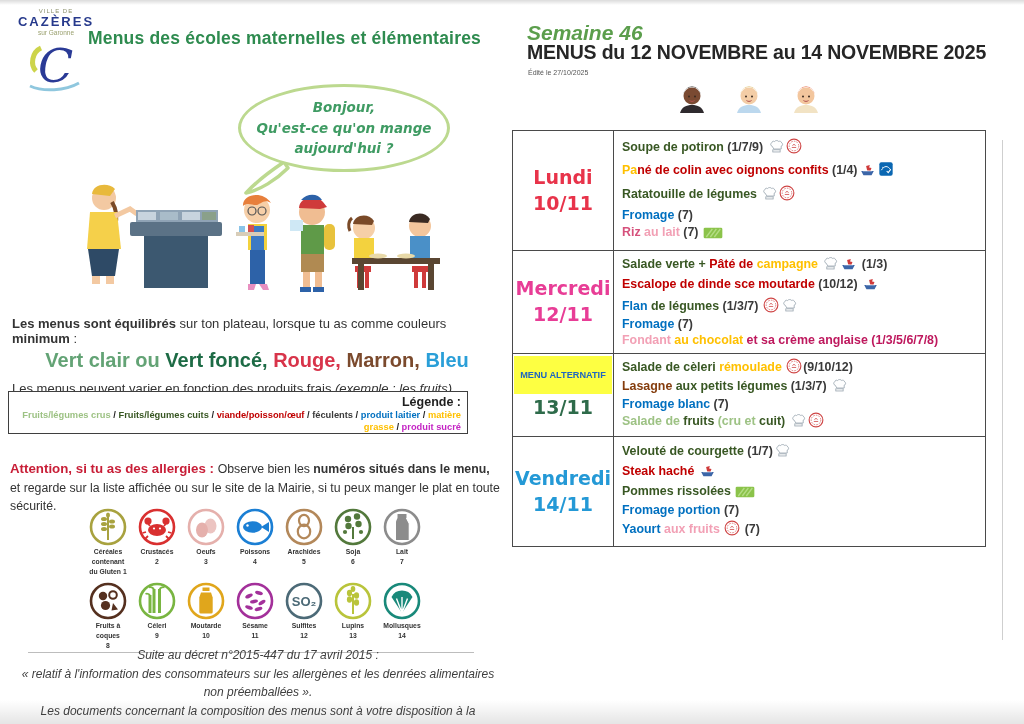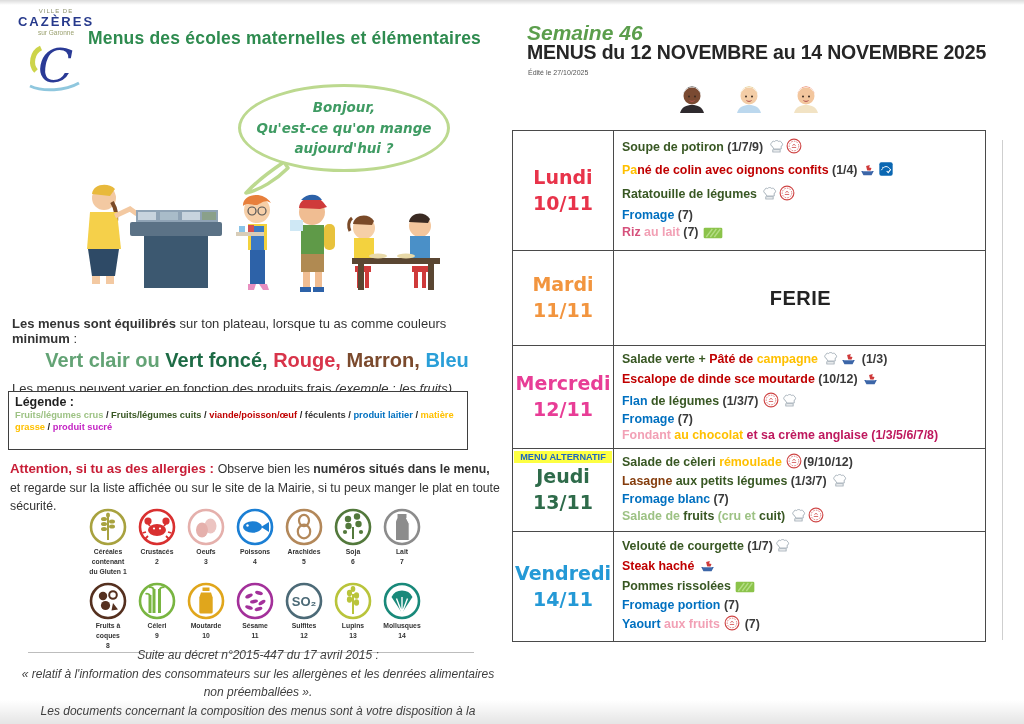--- a/index.html
+++ b/index.html
@@ -33,21 +33,21 @@
 
   #illustration { left:52px; top:170px; }
 
   
   #balance { left:8px; top:316px; width:498px; color:#333; }
   .balance-l1 { font-size:13px; text-align:left; padding-left:4px; }
   .colors-line { text-align:center; font-size:20px; font-weight:bold; margin-top:3px; }
   .balance-l2 { font-size:13px; margin-top:9px; padding-left:4px; }
 
   
-  #legend-box { left:8px; top:391px; width:460px; border:1.4px solid #3f3f3f; background:#fff; padding:3px 6px 16px; }
+  #legend-box { left:8px; top:391px; width:460px; border:1.4px solid #3f3f3f; background:#fff; padding:3px 6px 0;text-align:right; }
   .legend-title { font-size:12.5px; font-weight:bold; color:#1f1f1f; }
   .legend-items { font-size:9.3px; font-weight:bold; line-height:1.3; }
   .legend-sep { color:#222; }
   .legend-note { font-size:9.8px; color:#222; display:flex; align-items:center; gap:3px; margin-top:1px; }
 
   
   #allergy { left:10px; top:459px; width:498px; font-size:12.3px; color:#333; line-height:1.5; }
   .allergy-red { color:#c81e37; font-weight:bold; font-size:13.3px; }
   .allergy-bold { font-weight:bold; }
 
@@ -70,21 +70,21 @@
   #faces { left:676px; top:82px; display:flex; gap:25px; }
 
   
   #menu-table { left:512px; top:130px; width:474px; border:1.6px solid #4a4a4a; background:#fff; }
   .menu-row { display:flex; border-bottom:1.2px solid #4a4a4a; }
   .menu-row:last-child { border-bottom:none; }
   .day-cell { width:101px; border-right:1.2px solid #4a4a4a; flex-shrink:0; position:relative;
     display:flex; flex-direction:column; justify-content:center; align-items:center; }
   .day-name, .day-date { font-size:19px; font-weight:bold; line-height:1.35; font-family:"DejaVu Sans", sans-serif; }
   .day-badge { position:absolute; top:2px; left:1px; right:1px; background:#fdff42; color:#1f66c0;
-    font-size:9.2px; font-weight:bold; text-align:center; padding:1px 0; }
+    font-size:9.2px; font-weight:bold; text-align:center; padding:14px 0; }
   .menu-cell { flex:1; display:flex; flex-direction:column; justify-content:space-evenly; padding:3px 6px 3px 8px; min-width:0; }
   .menu-cell.holiday { justify-content:center; align-items:center; }
   .holiday-text { font-size:20px; font-weight:bold; color:#232323; letter-spacing:.5px; }
   .menu-line { font-size:12.4px; font-weight:bold; line-height:1.12; }
   .inline-icon { display:inline-block; vertical-align:-3px; margin:0 1px; }
 </style>
 </head>
 <body>
 
 <div class="abs" id="scan-top"></div>
@@ -447,29 +447,20 @@
               <circle cx="12" cy="12" r="7.2" fill="none" stroke="#cf4646" stroke-width="1" stroke-dasharray="2.4 1.7"></circle>
               <path d="M8.7 14.2h6.6M9.6 11.4c.6-2 4.2-2 4.8 0" fill="none" stroke="#cf4646" stroke-width="1.2"></path>
             </svg></span></div>
         <div class="menu-line"><span style="color: rgb(0, 112, 192);">Fromage </span><span style="color: rgb(58, 58, 58);">(7)</span></div>
         <div class="menu-line"><span style="color: rgb(214, 81, 124);">Riz </span><span style="color: rgb(242, 160, 181);">au lait </span><span style="color: rgb(58, 58, 58);">(7) </span><span class="inline-icon"><svg width="20" height="12" viewBox="0 0 30 18">
               <rect x="1" y="1" width="28" height="16" rx="2" fill="#8bc34a"></rect>
               <path d="M5 15L14 3M11 15L20 3M17 15L26 3" stroke="#b4dd85" stroke-width="2"></path>
             </svg></span></div>
       </div>
     </div>
-    <div class="menu-row" style="height: 95px;">
-      <div class="day-cell">
-        <div class="day-name" style="color: rgb(242, 149, 63);">Mardi</div>
-        <div class="day-date" style="color: rgb(242, 149, 63);">11/11</div>
-      </div>
-      <div class="menu-cell holiday">
-        <div class="holiday-text">FERIE</div>
-      </div>
-    </div>
     <div class="menu-row" style="height: 103px;">
       <div class="day-cell">
         <div class="day-name" style="color: rgb(232, 61, 150);">Mercredi</div>
         <div class="day-date" style="color: rgb(232, 61, 150);">12/11</div>
       </div>
       <div class="menu-cell">
         <div class="menu-line"><span style="color: rgb(56, 87, 35);">Salade verte + </span><span style="color: rgb(192, 0, 0);">Pâté de </span><span style="color: rgb(255, 192, 0);">campagne </span><span class="inline-icon"><svg width="16" height="15" viewBox="0 0 24 22">
               <path d="M6.2 10.5C3.8 10 3.2 6.8 5.5 5.6 5.8 3.4 8.3 2.4 9.9 3.5c1-1.9 5.2-1.9 6.2 0 1.6-1.1 4.1-.1 4.4 2.1 2.3 1.2 1.7 4.4-.7 4.9V14.8h-11z" fill="#fefefe" stroke="#97a3ad" stroke-width="1.2"></path>
               <rect x="7.2" y="16" width="11" height="3.2" fill="#fefefe" stroke="#97a3ad" stroke-width="1.2"></rect>
             </svg></span><span class="inline-icon"><svg width="17" height="14" viewBox="0 0 24 20">

